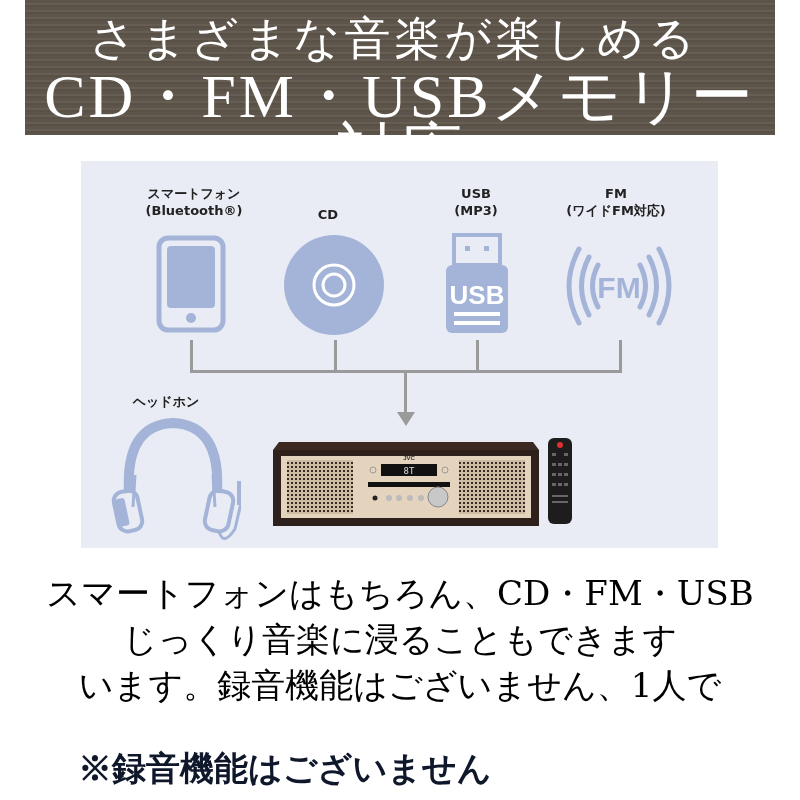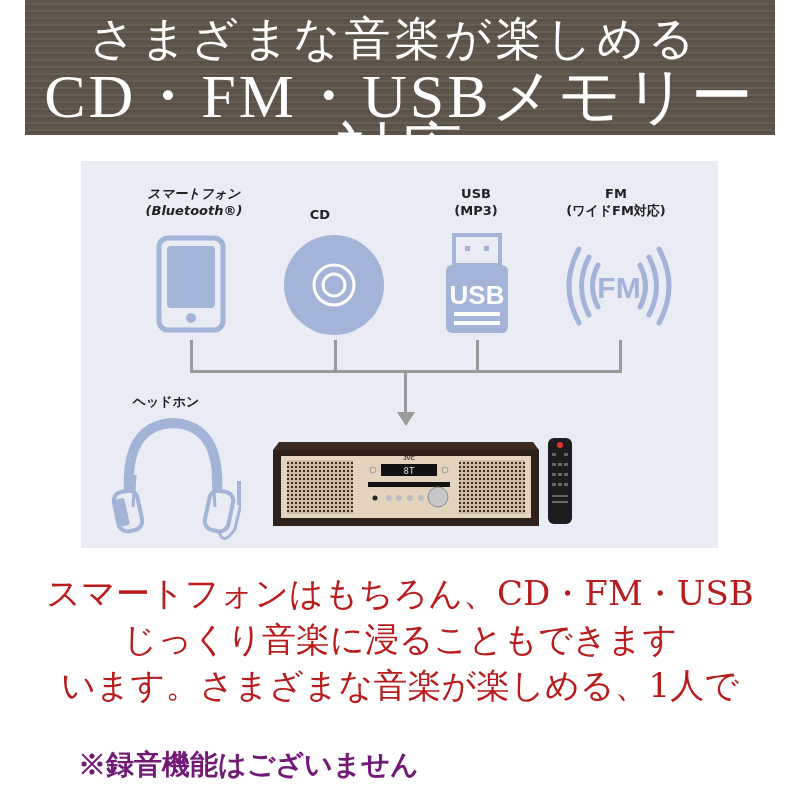--- a/index.html
+++ b/index.html
@@ -5,38 +5,38 @@
   html,body{margin:0;padding:0;background:#fff;}
   body{width:800px;height:800px;position:relative;overflow:hidden;font-family:"DejaVu Serif",serif;}
   .banner{position:absolute;left:25px;top:0;width:750px;height:135px;
     background:repeating-linear-gradient(180deg,#5d554b 0px,#5d554b 3px,#675e53 3px,#675e53 5px,#595146 5px,#595146 7px);
     color:#fff;text-align:center;}
   .banner .l1{position:absolute;left:0;right:12px;top:10px;font-size:46px;letter-spacing:4px;line-height:56px;font-family:"DejaVu Serif",serif;}
   .banner .l2{position:absolute;left:0;right:0;top:68px;font-size:62px;letter-spacing:3px;line-height:56px;font-family:"Liberation Serif",serif;}
   .panel{position:absolute;left:81px;top:161px;width:637px;height:387px;background:#e9ecf5;}
   .lbl{position:absolute;font-family:"DejaVu Sans",sans-serif;font-weight:bold;font-size:13px;color:#222;text-align:center;line-height:17px;}
   .line{position:absolute;background:#9a9a9a;}
-  .body-text{position:absolute;left:0;right:0;top:570px;text-align:center;font-family:"DejaVu Serif",serif;font-size:34px;line-height:46px;color:#b91c1c;}
-  .note{position:absolute;left:78px;top:746px;font-family:Liberation Serif, serif;font-weight:bold;font-size:28px;color:#701a75;}
+  .body-text{position:absolute;left:0;right:0;top:570px;text-align:center;font-family:"DejaVu Serif",serif;font-size:34px;line-height:46px;color:#000000;}
+  .note{position:absolute;left:78px;top:746px;font-family:Liberation Serif, serif;font-weight:bold;font-size:34px;color:#0f172a;}
 </style>
 </head>
 <body>
 
 <div class="banner">
   <div class="l1">さまざまな音楽が楽しめる</div>
   <div class="l2">CD・FM・USBメモリー対応</div>
 </div>
 
 <div class="panel">
 
-  <div class="lbl" style="left:58px;top:24px;width:110px;font-style:italic;">
+  <div class="lbl" style="left:58px;top:24px;width:110px;">
     <div>スマートフォン</div>
       <div>(Bluetooth®)</div>
   </div>
-  <div class="lbl" style="left:204px;top:45px;width:70px;">
+  <div class="lbl" style="left:212px;top:45px;width:70px;">
     <div>CD</div>
   </div>
   <div class="lbl" style="left:355px;top:24px;width:80px;">
     <div>USB</div>
       <div>(MP3)</div>
   </div>
   <div class="lbl" style="left:475px;top:24px;width:120px;">
     <div>FM</div>
       <div>(ワイドFM対応)</div>
   </div>
@@ -139,16 +139,16 @@
         <rect x="17" y="46" width="4" height="3"></rect>
     <rect x="5" y="58" width="16" height="2"></rect>
         <rect x="5" y="64" width="16" height="2"></rect>
       </g>
   </svg>
 </div>
 
 <div class="body-text">
   <div>スマートフォンはもちろん、CD・FM・USB</div>
   <div>じっくり音楽に浸ることもできます</div>
-  <div>います。さまざまな音楽が楽しめる、1人で</div>
+  <div>います。録音機能はございません、1人で</div>
 </div>
 
 <div class="note">※録音機能はございません</div>
 
 </body></html>

